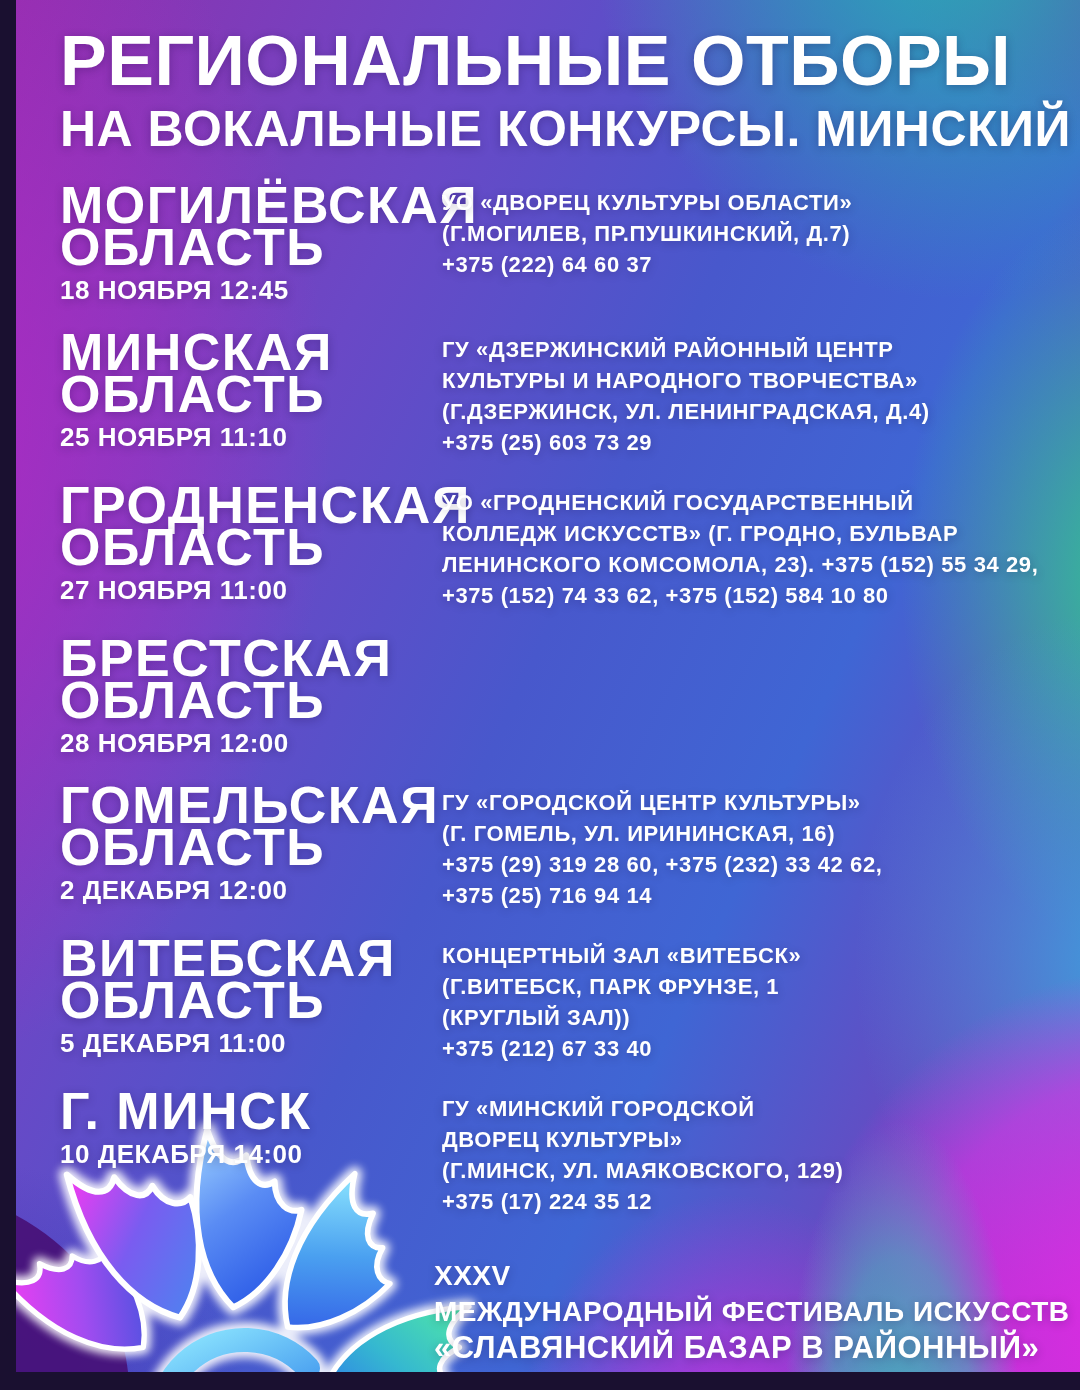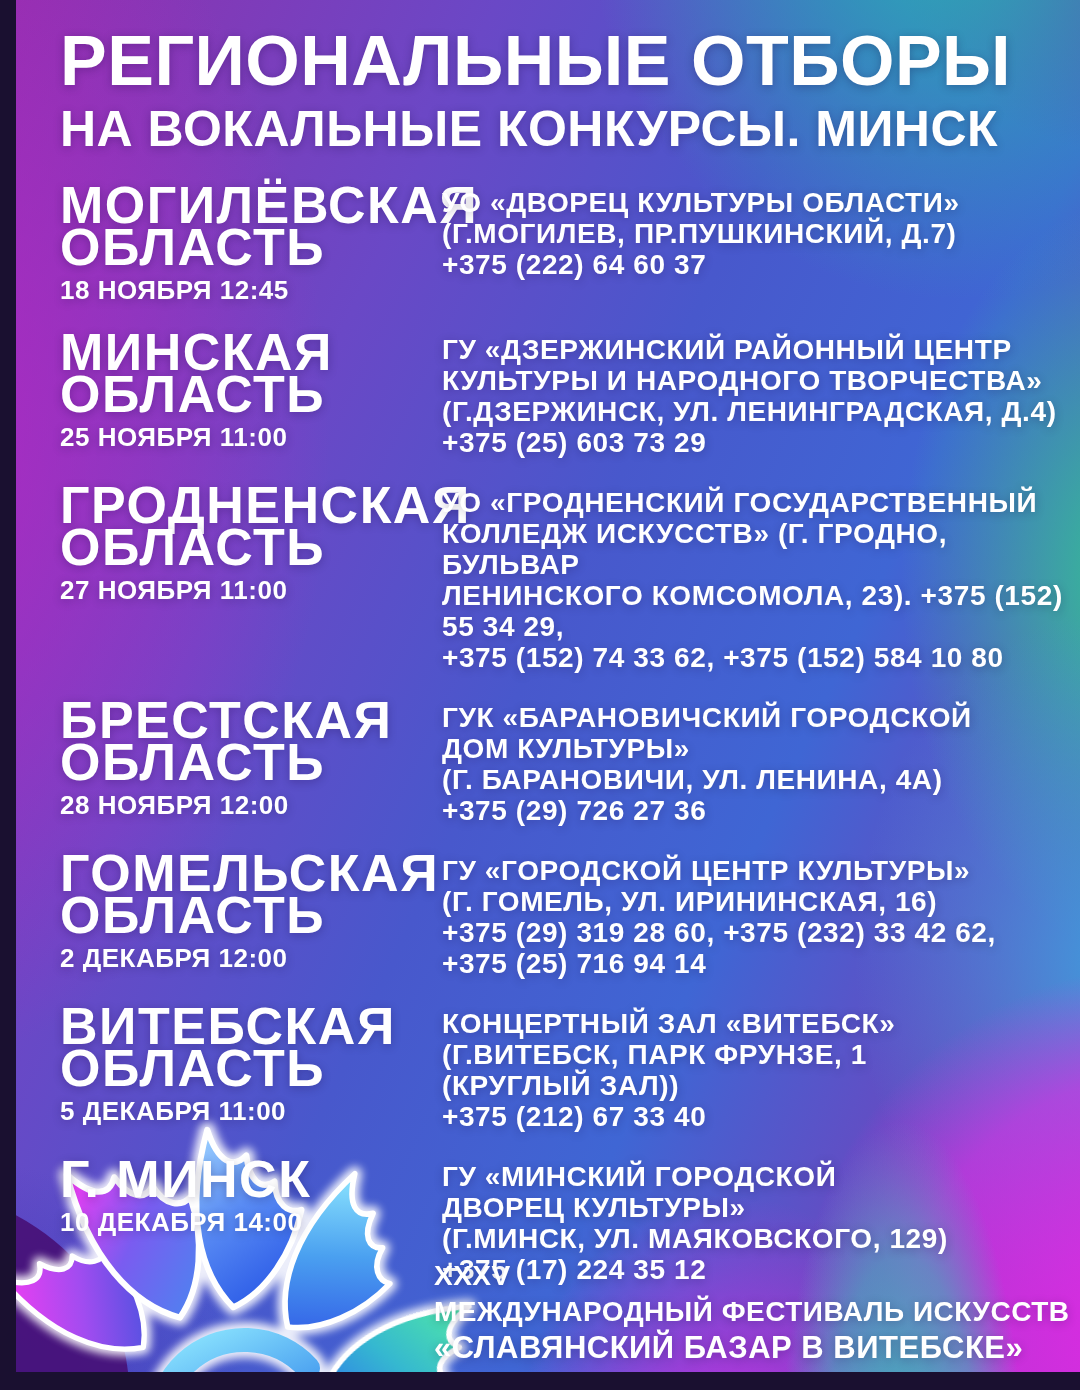--- a/index.html
+++ b/index.html
@@ -41,21 +41,21 @@
   }
   .region{
     margin:0;font-size:52px;line-height:42px;font-weight:800;
     letter-spacing:1.5px;white-space:pre-line;
   }
   .date{
     margin:7px 0 0 0;font-size:26px;line-height:30px;font-weight:700;
     letter-spacing:.5px;
   }
   .venue{
-    margin:3px 0 0 0;font-size:28px;line-height:31px;font-weight:700;
+    margin:3px 0 0 0;font-size:22px;line-height:31px;font-weight:700;
     letter-spacing:.6px;white-space:pre-line;
   }
 
   footer.festival{
     position:absolute;left:418px;bottom:6px;z-index:2;
   }
   .fest-line{margin:0;font-size:28px;line-height:36px;font-weight:700;letter-spacing:.5px;}
   .fest-bold{font-size:31px;font-weight:800;letter-spacing:.5px;}
 
   .logo-wrap{
@@ -64,42 +64,42 @@
   }
 </style>
 </head>
 <body>
 
 <div class="poster">
 
   <header class="title-block">
     <h1 style="margin:0;">
         <span class="title-line-1">РЕГИОНАЛЬНЫЕ ОТБОРЫ</span>
-        <span class="title-line-2">НА ВОКАЛЬНЫЕ КОНКУРСЫ. МИНСК</span>
+        <span class="title-line-2">НА ВОКАЛЬНЫЕ КОНКУРСЫ. МИНСКИЙ</span>
       </h1>
   </header>
 
   <main class="schedule">
 
     <section class="row">
       <div>
         <h2 class="region">МОГИЛЁВСКАЯ
 ОБЛАСТЬ</h2>
         <p class="date">18 НОЯБРЯ 12:45</p>
       </div>
       <p class="venue">УО «ДВОРЕЦ КУЛЬТУРЫ ОБЛАСТИ»
 (Г.МОГИЛЕВ, ПР.ПУШКИНСКИЙ, Д.7)
 +375 (222) 64 60 37</p>
     </section>
 
     <section class="row">
       <div>
         <h2 class="region">МИНСКАЯ
 ОБЛАСТЬ</h2>
-        <p class="date">25 НОЯБРЯ 11:00</p>
+        <p class="date">25 НОЯБРЯ 11:10</p>
       </div>
       <p class="venue">ГУ «ДЗЕРЖИНСКИЙ РАЙОННЫЙ ЦЕНТР
 КУЛЬТУРЫ И НАРОДНОГО ТВОРЧЕСТВА»
 (Г.ДЗЕРЖИНСК, УЛ. ЛЕНИНГРАДСКАЯ, Д.4)
 +375 (25) 603 73 29</p>
     </section>
 
     <section class="row">
       <div>
         <h2 class="region">ГРОДНЕНСКАЯ
@@ -111,24 +111,20 @@
 ЛЕНИНСКОГО КОМСОМОЛА, 23). +375 (152) 55 34 29,
 +375 (152) 74 33 62, +375 (152) 584 10 80</p>
     </section>
 
     <section class="row">
       <div>
         <h2 class="region">БРЕСТСКАЯ
 ОБЛАСТЬ</h2>
         <p class="date">28 НОЯБРЯ 12:00</p>
       </div>
-      <p class="venue">ГУК «БАРАНОВИЧСКИЙ ГОРОДСКОЙ
-ДОМ КУЛЬТУРЫ»
-(Г. БАРАНОВИЧИ, УЛ. ЛЕНИНА, 4А)
-+375 (29) 726 27 36</p>
     </section>
 
     <section class="row">
       <div>
         <h2 class="region">ГОМЕЛЬСКАЯ
 ОБЛАСТЬ</h2>
         <p class="date">2 ДЕКАБРЯ 12:00</p>
       </div>
       <p class="venue">ГУ «ГОРОДСКОЙ ЦЕНТР КУЛЬТУРЫ»
 (Г. ГОМЕЛЬ, УЛ. ИРИНИНСКАЯ, 16)
@@ -214,16 +210,16 @@
         <use href="#petal" transform="rotate(36,240,360) translate(240,255) scale(1.12)" fill="url(#g-cyan)" stroke="#fff" stroke-width="5"></use>
         <use href="#petal" transform="rotate(74,240,360) translate(240,255) scale(1.08)" fill="url(#g-green)" stroke="#fff" stroke-width="5"></use>
         <path d="M318,436 A86,86 0 1 1 322,316" fill="none" stroke="url(#g-cyan)" stroke-width="24"></path>
       </g>
     </svg>
   </div>
 
   <footer class="festival">
     <p class="fest-line">XXXV</p>
     <p class="fest-line">МЕЖДУНАРОДНЫЙ ФЕСТИВАЛЬ ИСКУССТВ</p>
-    <p class="fest-line fest-bold">«СЛАВЯНСКИЙ БАЗАР В ВИТЕБСКЕ»</p>
+    <p class="fest-line fest-bold">«СЛАВЯНСКИЙ БАЗАР В РАЙОННЫЙ»</p>
   </footer>
 
 </div>
 
 </body></html>

